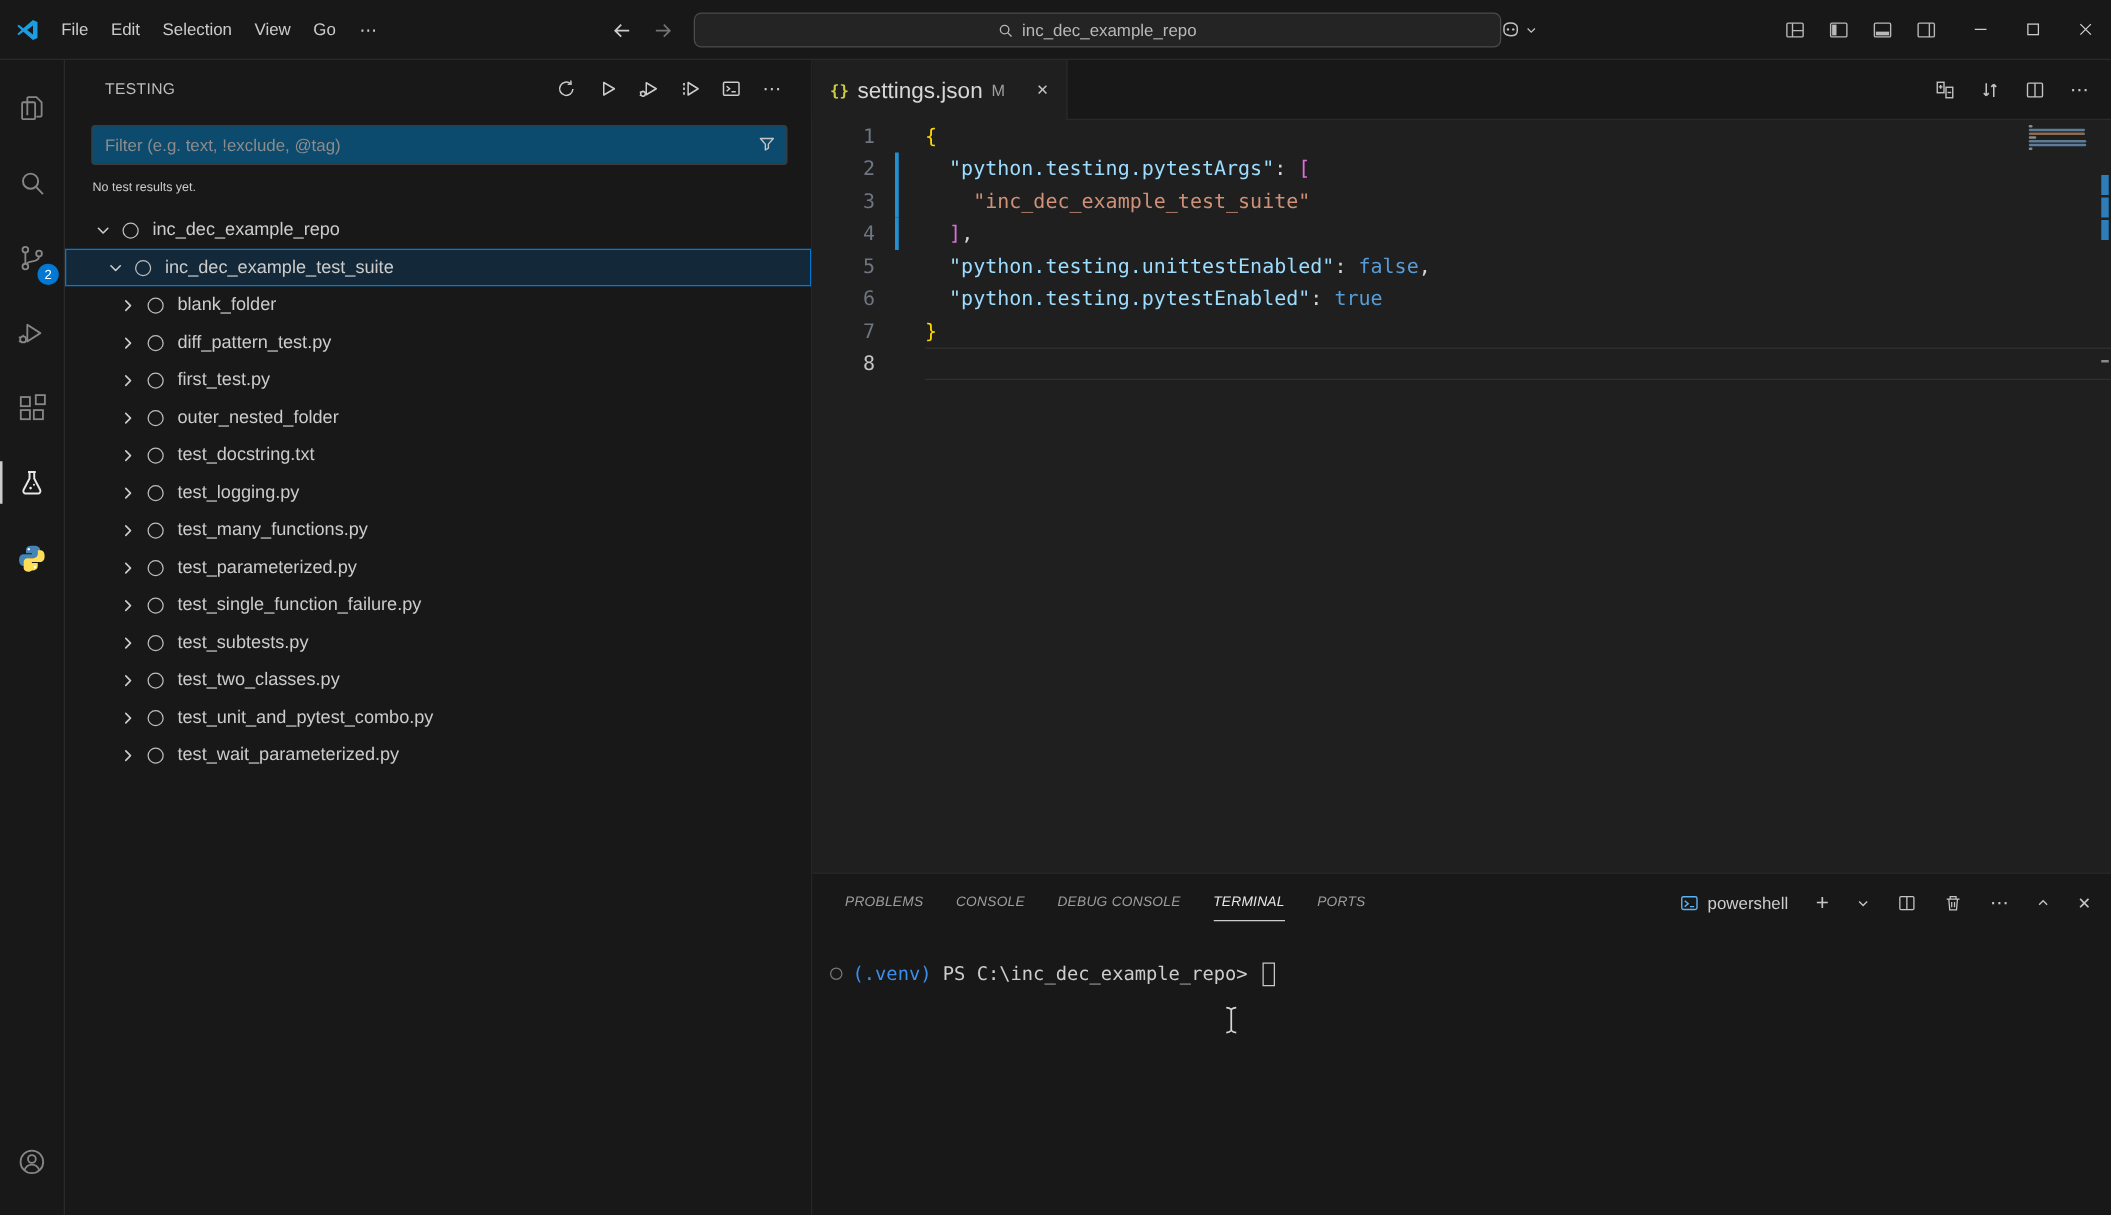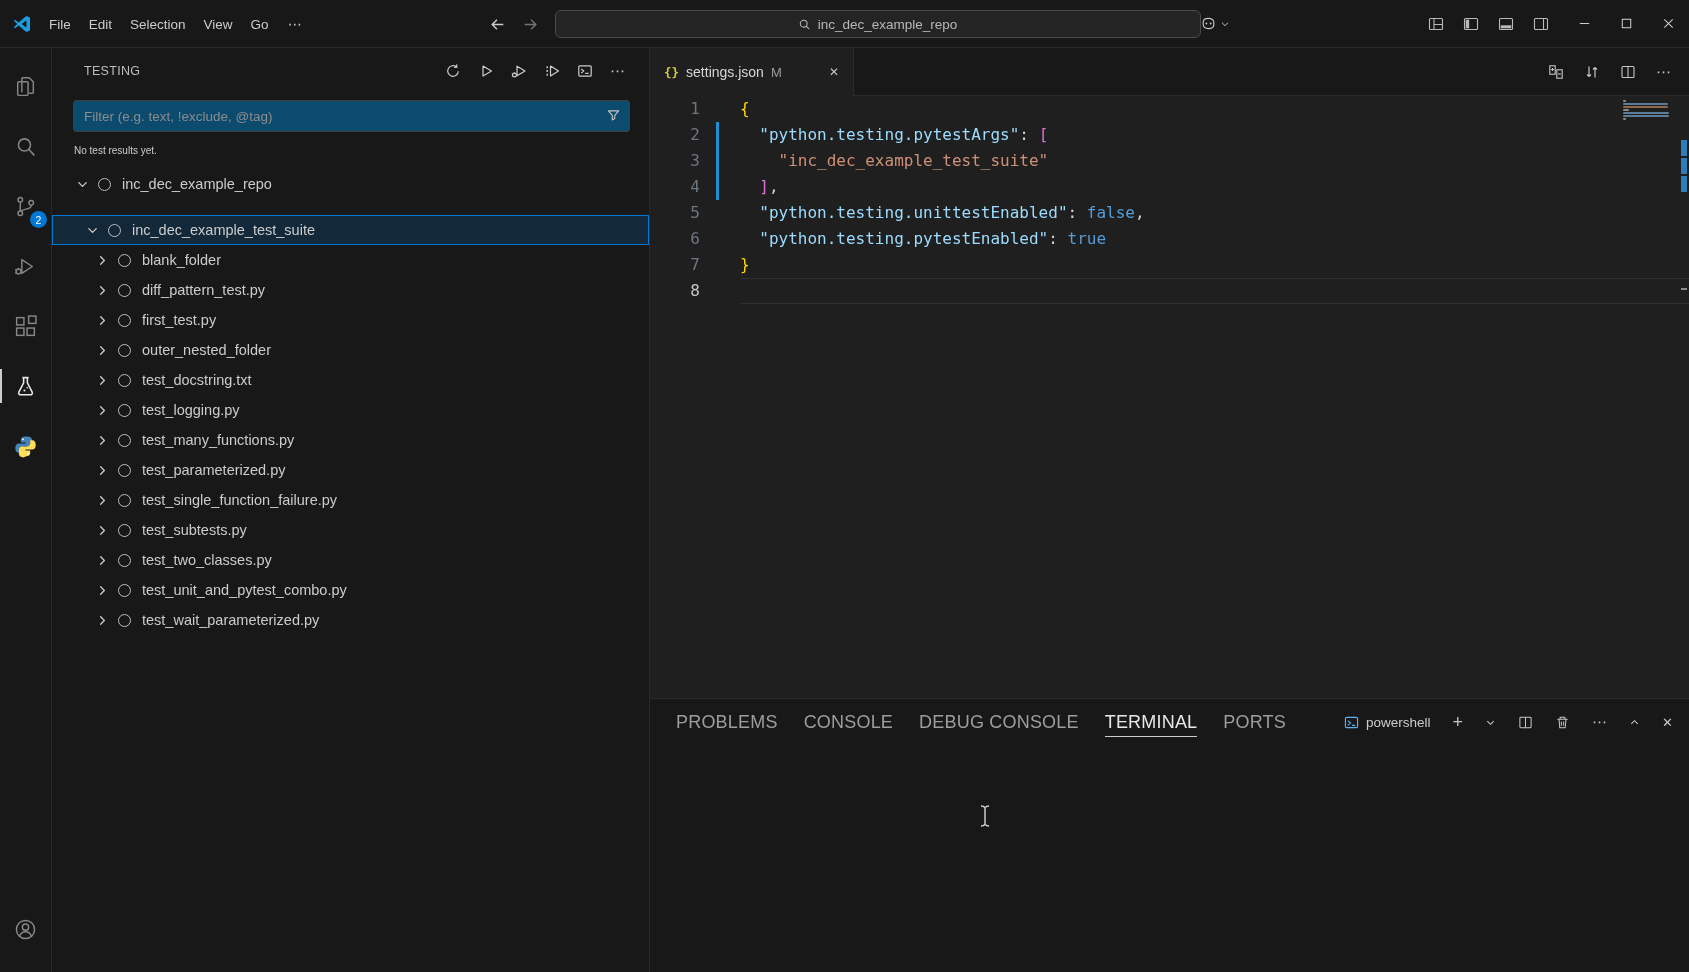--- a/index.html
+++ b/index.html
@@ -70,21 +70,21 @@
     border-radius:50%; margin-right:11px; }
 
   
   .editor-col { flex:1; display:flex; flex-direction:column; min-width:0; background:#1f1f1f; }
   .tabbar { height:48px; flex:none; background:#181818; display:flex; position:relative; }
   .tabbar::before { content:''; position:absolute; left:0; right:0; bottom:0; height:1px; background:#2a2a2a; }
   .tab { position:relative; z-index:1; width:204px; height:48px; background:#1f1f1f;
     border-right:1px solid #2a2a2a; display:flex; align-items:center; padding:0 10px 0 14px; }
   .tab-icon { font-family:"DejaVu Sans Mono", monospace; font-size:12.5px; font-weight:bold;
     color:#cbcb41; margin-right:7px; }
-  .tab-title { font-size:14px; color:#d7d7d7; }
+  .tab-title { font-size:18px; color:#d7d7d7; }
   .tab-badge { font-size:13px; color:#9d9d9d; margin-left:7px; }
   .tab-close { margin-left:auto; color:#c5c5c5; font-size:12px; padding:2px 4px; }
   .tab-actions { margin-left:auto; display:flex; align-items:center; gap:20px; padding-right:18px;
     color:#c5c5c5; z-index:1; }
 
   
   .editor-body { flex:1; display:flex; position:relative; overflow:hidden;
     font-family:"DejaVu Sans Mono", monospace; font-size:16px; line-height:26px; }
   .gutter { width:62px; flex:none; text-align:right; padding-right:12px; color:#6e7681; }
   .gut-line { height:26px; }
@@ -100,21 +100,21 @@
   .minimap { position:absolute; right:16px; top:4px; width:50px; }
   .mm-bar { height:2px; margin-bottom:1px; border-radius:1px; }
   .ruler-mark { position:absolute; right:2px; width:6px; height:16px; background:#2e7cb8; }
   .ruler-cursor { position:absolute; right:2px; width:6px; height:2px; background:#8a8a8a; }
 
   
   .panel { height:274px; flex:none; border-top:1px solid #2a2a2a; background:#181818;
     display:flex; flex-direction:column; }
   .panel-header { height:46px; flex:none; display:flex; align-items:center; padding-left:13px; }
   .panel-tab { position:relative; height:46px; display:flex; align-items:center; padding:0 13px;
-    font-size:18px; letter-spacing:.2px; color:#9d9d9d; }
+    font-size:11px; letter-spacing:.2px; color:#9d9d9d;font-style:italic; }
   .panel-tab.active { color:#e7e7e7; }
   .panel-tab.active::after { content:''; position:absolute; left:13px; right:13px; bottom:8px;
     height:1px; background:#cccccc; }
   .panel-actions { margin-left:auto; display:flex; align-items:center; gap:22px; padding-right:16px;
     color:#c5c5c5; }
   .ps-tab { display:flex; align-items:center; gap:7px; font-size:13.5px; color:#cccccc; }
   .plus-glyph { font-size:18px; line-height:1; color:#c5c5c5; }
   .more-glyph { font-size:15px; color:#c5c5c5; }
   .close-glyph { font-size:13px; color:#c5c5c5; }
   .terminal { flex:1; padding:22px 0 0 14px; font-family:"DejaVu Sans Mono", monospace;
@@ -341,21 +341,21 @@
       <div class="tree" id="tree">
           <div class="tree-row" style="padding-left: 22px;">
             <span class="chev-box">
               <svg class="open" width="15" height="15" viewBox="0 0 16 16" fill="none" stroke="currentColor" stroke-width="1.4" stroke-linecap="round" stroke-linejoin="round">
                 <path d="M6 4l4 4-4 4"></path>
               </svg>
             </span>
             <span class="state-circle"></span>
             <span>inc_dec_example_repo</span>
           </div>
-          <div class="tree-row selected" style="padding-left: 32px; margin-top: 16px;">
+          <div class="tree-row selected" style="padding-left: 32px;">
             <span class="chev-box">
               <svg class="open" width="15" height="15" viewBox="0 0 16 16" fill="none" stroke="currentColor" stroke-width="1.4" stroke-linecap="round" stroke-linejoin="round">
                 <path d="M6 4l4 4-4 4"></path>
               </svg>
             </span>
             <span class="state-circle"></span>
             <span>inc_dec_example_test_suite</span>
           </div>
           <div class="tree-row" style="padding-left: 42px;">
             <span class="chev-box">
@@ -588,20 +588,28 @@
             </span>
             <span class="more-glyph">⋯</span>
             <span>
               <svg width="11" height="11" viewBox="0 0 12 12" fill="none" stroke="currentColor" stroke-width="1.2">
                   <path d="M2.5 7.5 6 4l3.5 3.5"></path>
                 </svg>
             </span>
             <span class="close-glyph">✕</span>
           </div>
         </div>
+        <div class="terminal">
+          <div class="term-line">
+            <span class="term-deco"></span>
+            <span class="term-venv">(.venv)</span>
+            <span class="term-text"> PS C:\inc_dec_example_repo&gt; </span>
+            <span class="term-cursor"></span>
+          </div>
+        </div>
       </div>
 
     </div>
   </div>
 
   <span class="mouse-cursor">
     <svg width="14" height="24" viewBox="0 0 14 24" fill="none" stroke="currentColor" stroke-width="1.4">
         <path d="M3 2c2 0 3 .6 4 1.6C8 2.6 9 2 11 2 M7 3.6v16.8 M3 22c2 0 3-.6 4-1.6 1 1 2 1.6 4 1.6"></path>
       </svg>
   </span>

